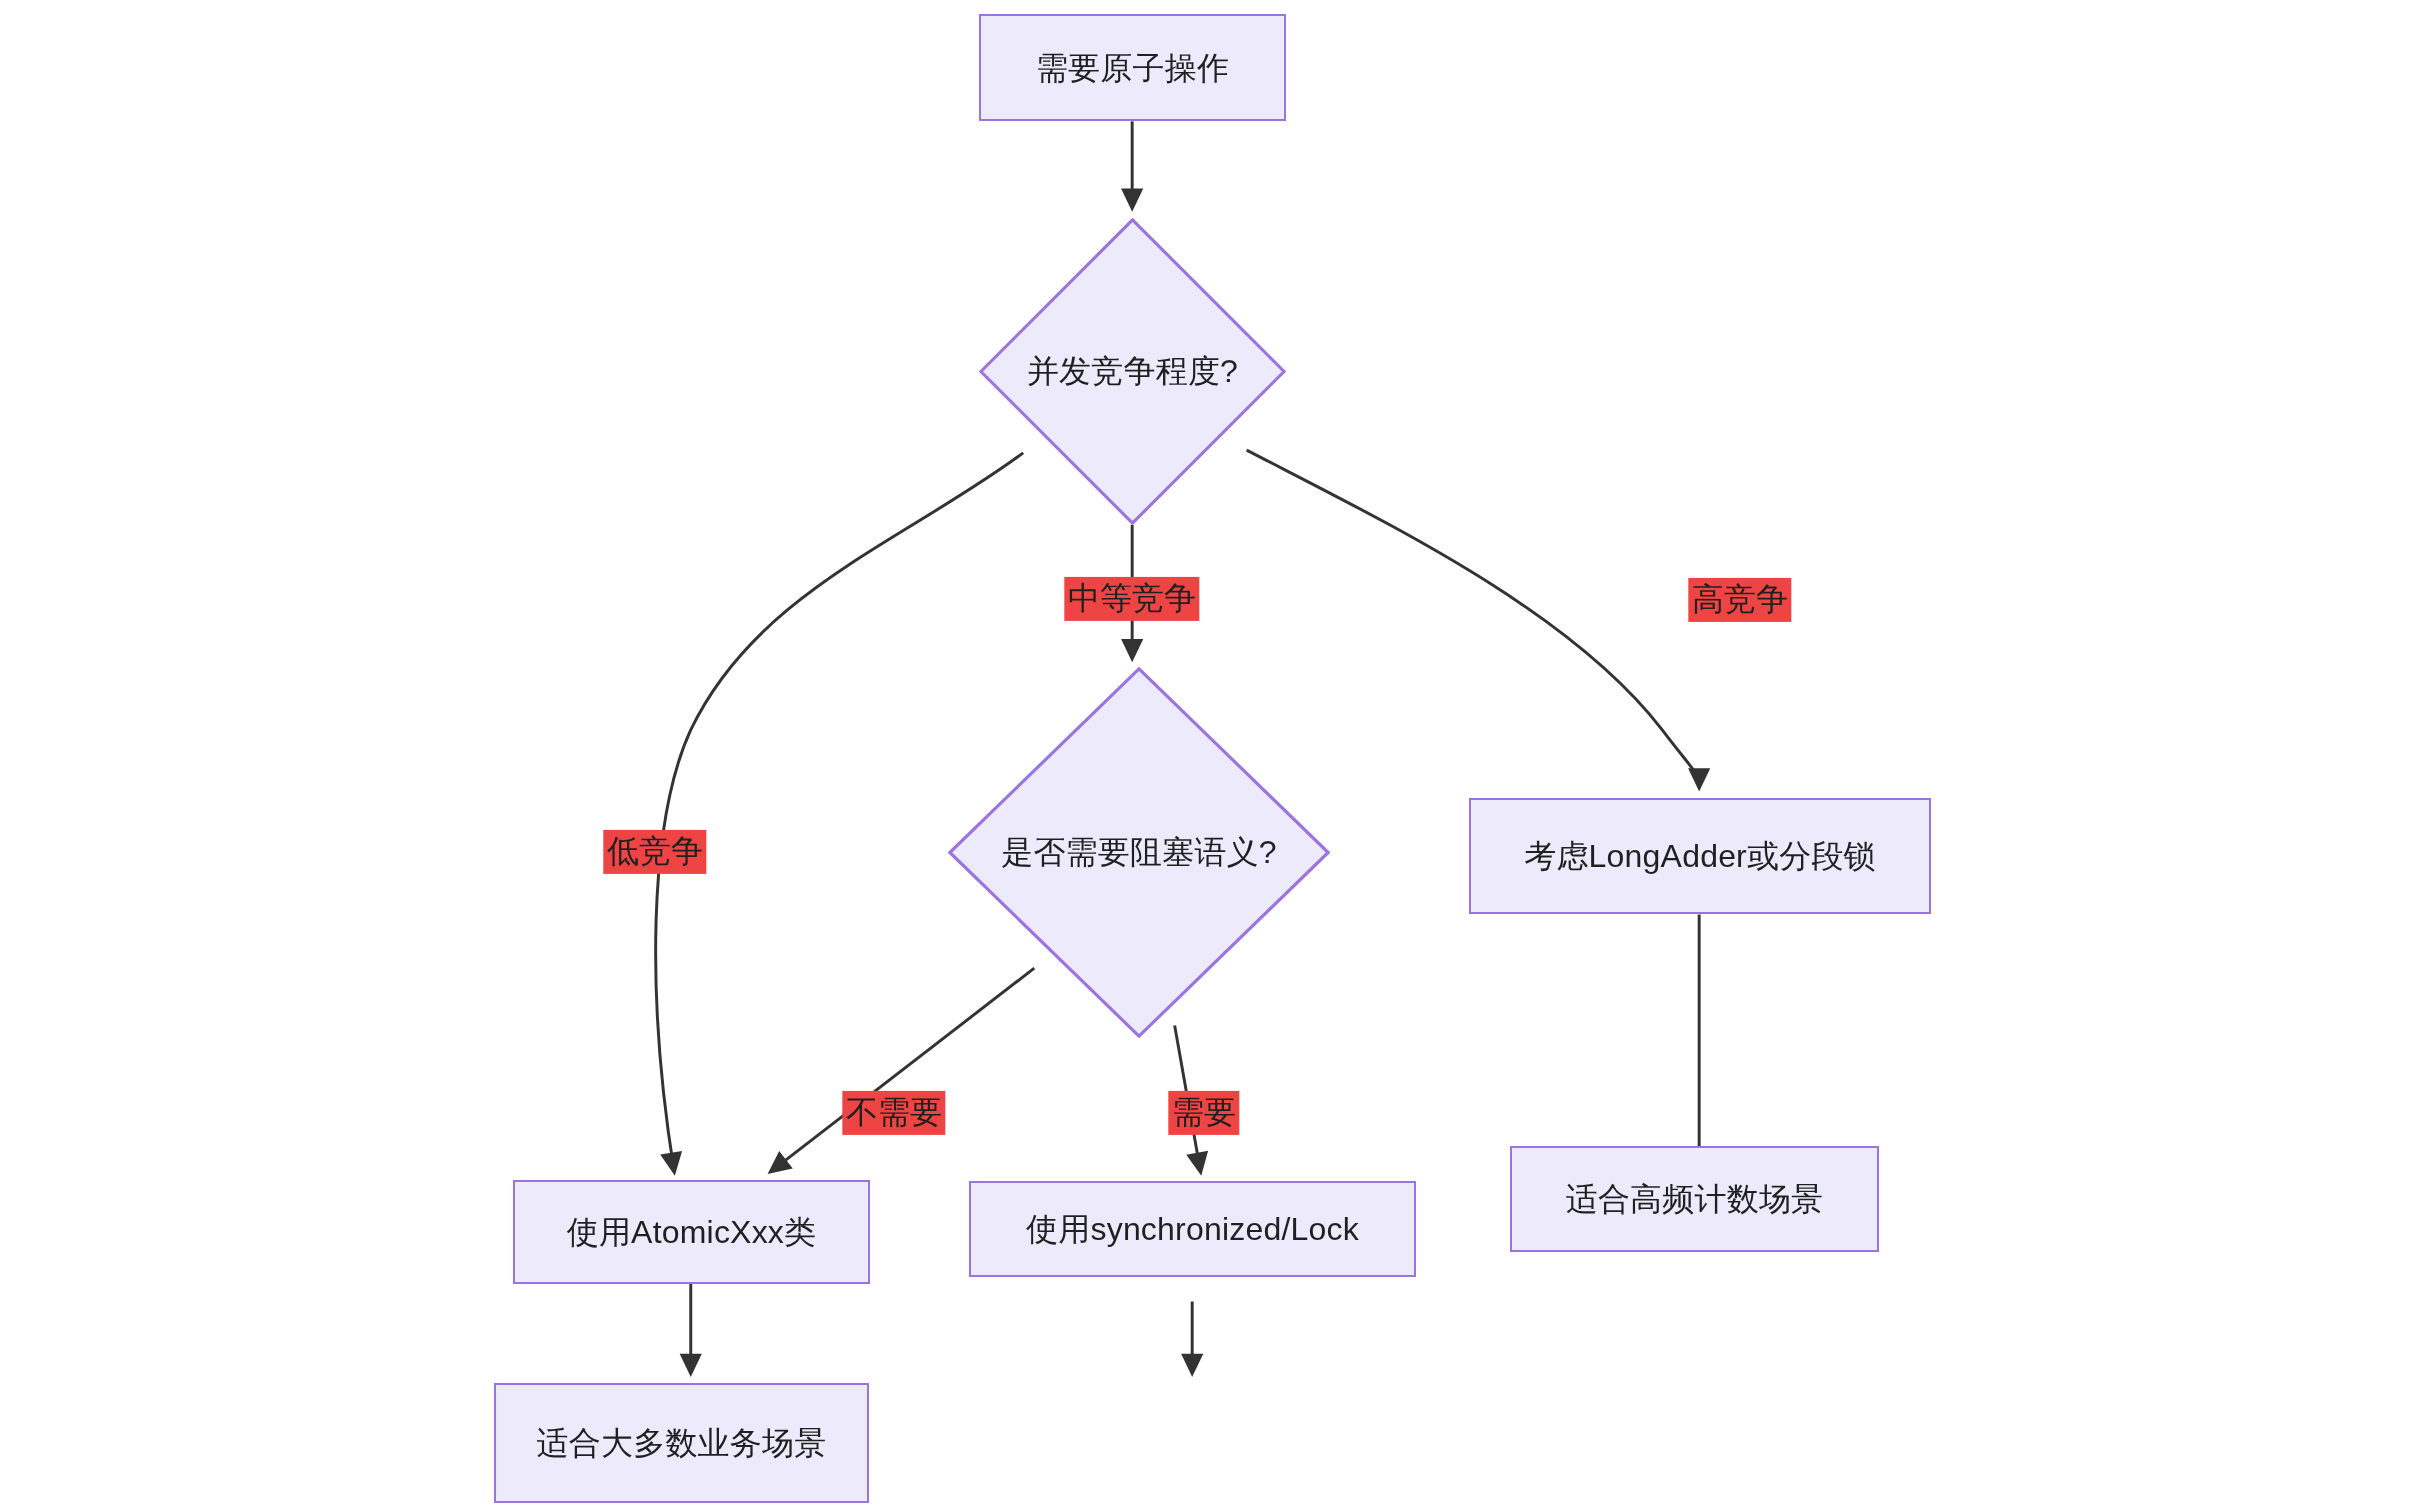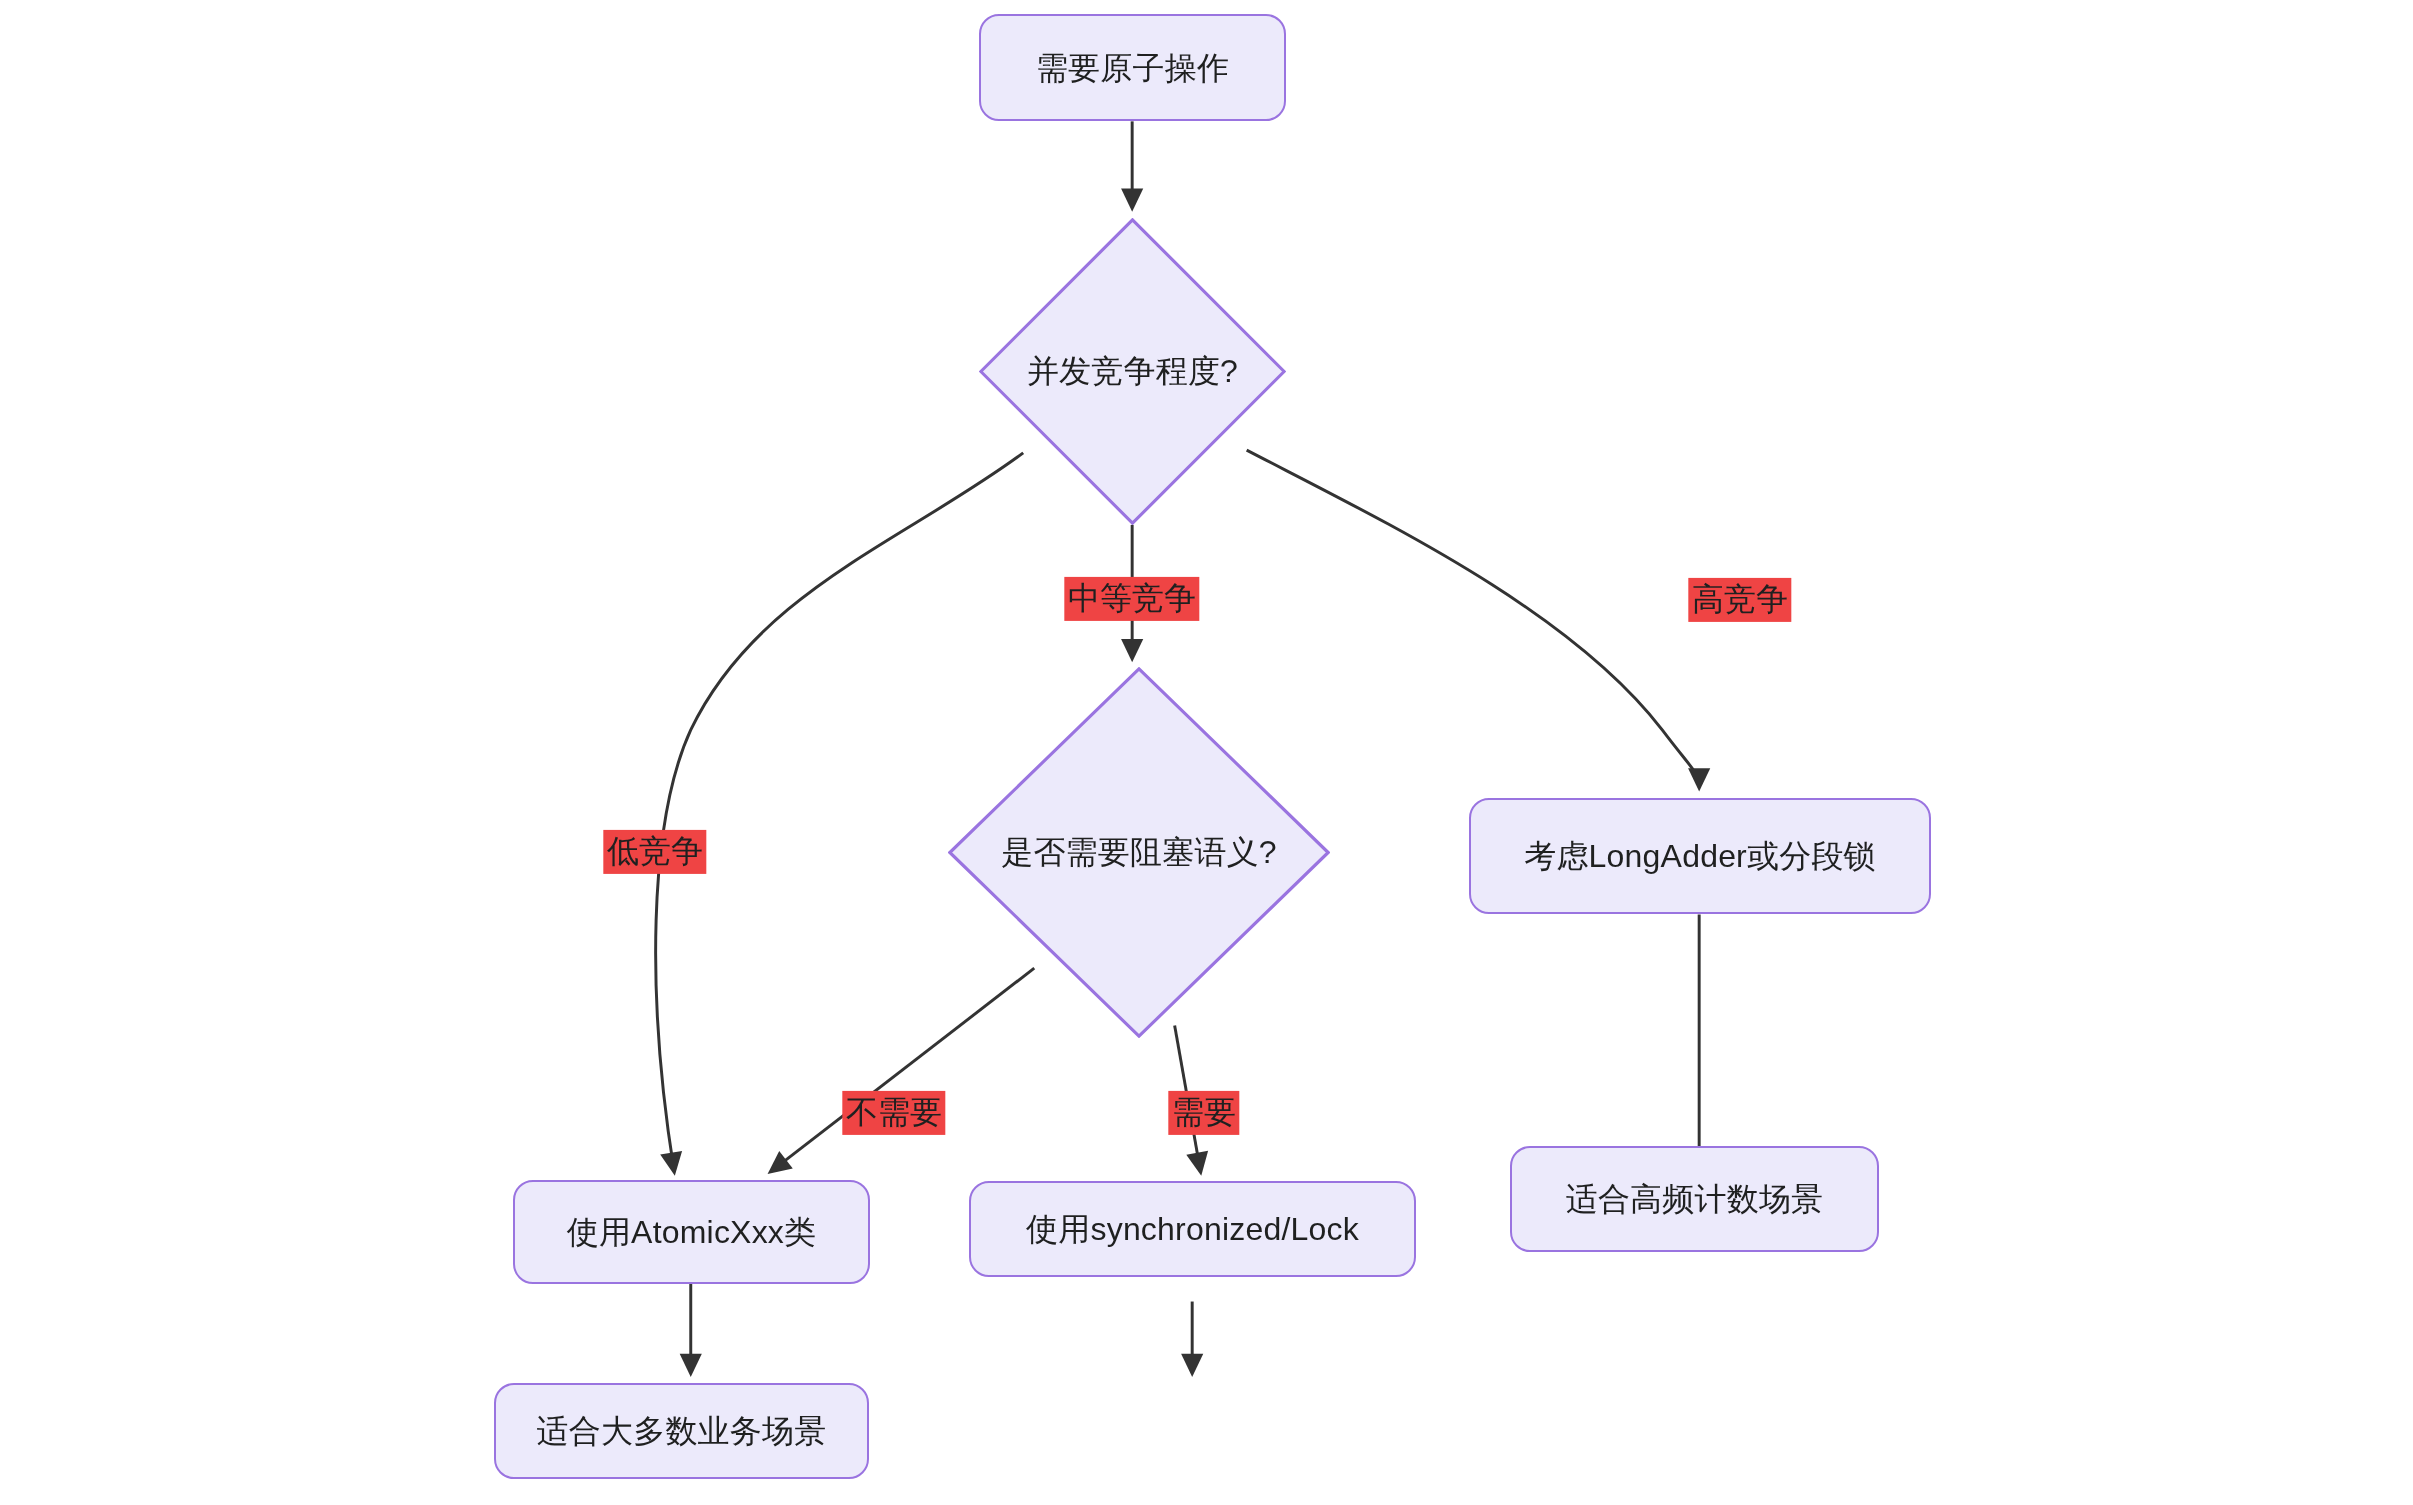--- a/index.html
+++ b/index.html
@@ -26,21 +26,20 @@
     pointer-events: none;
   }
   .node {
     position: absolute;
     box-sizing: border-box;
     display: flex;
     align-items: center;
     justify-content: center;
     color: #1f2020;
     letter-spacing: 0.2px;
-    border-radius: 20px;
   }
   .node-rect {
     background: #eceafb;
     border: 2.4px solid #9a74e0;
     font-size: 32px;
     line-height: 1.25;
     padding: 3.7px 16.6px;
   }
   .node-diamond {
     background: transparent;
@@ -129,21 +128,21 @@
   </div>
 
   <div class="node node-rect" style="left:969px; top:1181px; width:447px; height:96px;">
     <span>使用synchronized/Lock</span>
   </div>
 
   <div class="node node-rect" style="left:1510px; top:1146px; width:369px; height:106px;">
     <span>适合高频计数场景</span>
   </div>
 
-  <div class="node node-rect" style="left:494px; top:1383px; width:375px; height:96px;">
+  <div class="node node-rect" style="left:494px; top:1383px; width:375px; height:120px;">
     <span>适合大多数业务场景</span>
   </div>
 
 
   <div class="edge-label" style="left:655px; top:852px;">低竞争</div>
 
   <div class="edge-label" style="left:1132px; top:599px;">中等竞争</div>
 
   <div class="edge-label" style="left:1707px; top:600px;margin-left:33px;">高竞争</div>
 

